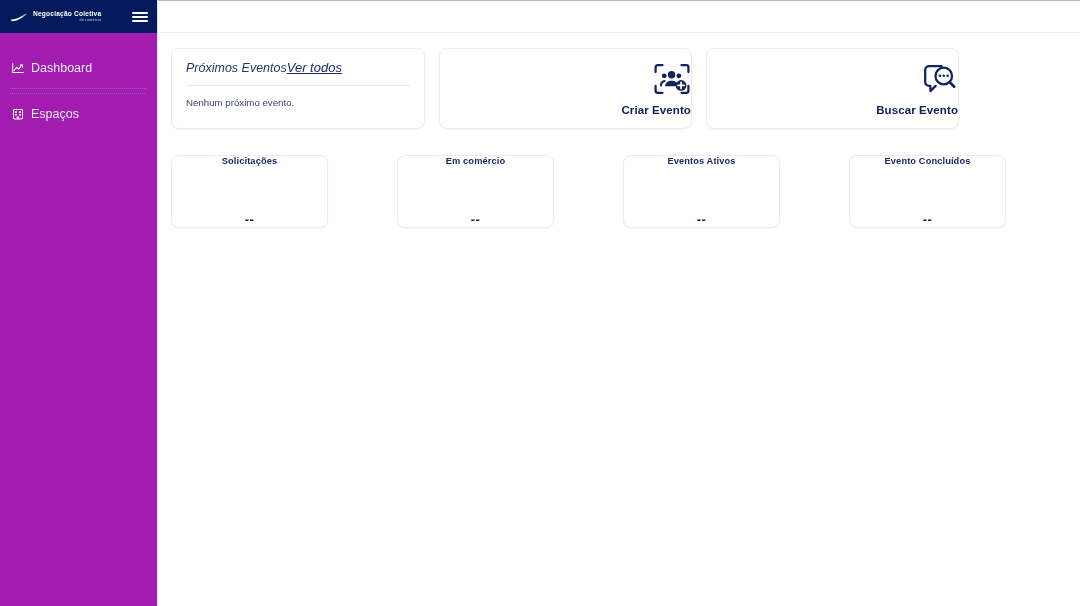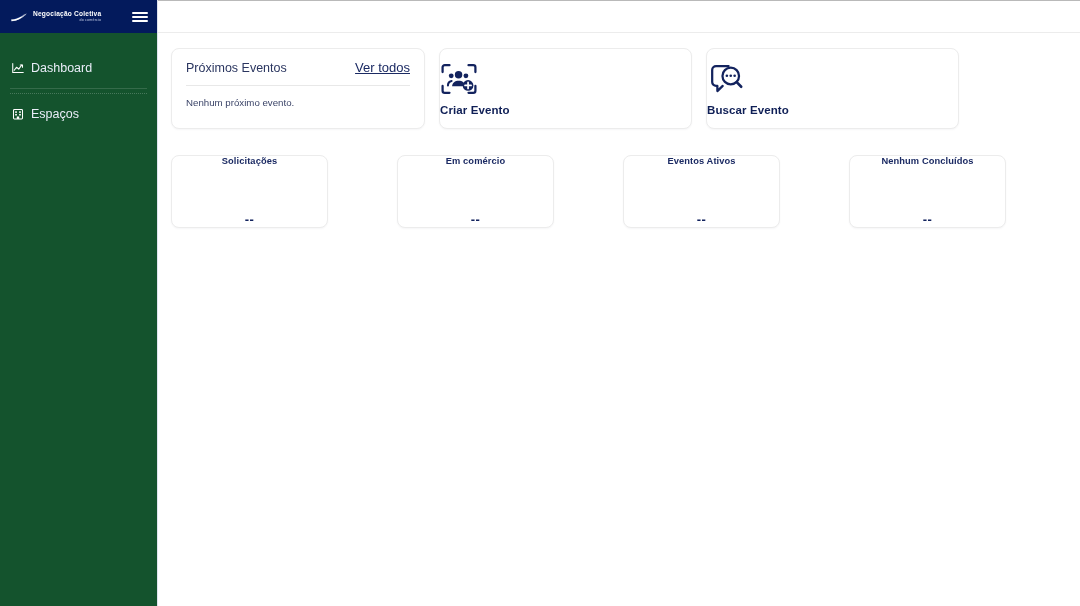--- a/index.html
+++ b/index.html
@@ -22,21 +22,21 @@
     width: 1080px;
     height: 606px;
     display: flex;
   }
 
   
   .sidebar {
     width: 157px;
     min-width: 157px;
     height: 606px;
-    background: #14532d;
+    background: #a21caf;
     display: flex;
     flex-direction: column;
     position: relative;
     z-index: 5;
   }
 
   .sidebar-header {
     height: 33px;
     background: #031a5c;
     display: flex;
@@ -184,21 +184,21 @@
     width: 254px;
     height: 81px;
     padding: 11px 14px 0 14px;
     display: flex;
     flex-direction: column;
   }
 
   .upcoming-head {
     display: flex;
     align-items: baseline;
-    justify-content: space-between;
+    font-style: italic;
   }
 
   .upcoming-title {
     font-size: 12.5px;
     color: #2b3660;
     font-weight: normal;
   }
 
   .see-all {
     font-size: 13px;
@@ -218,21 +218,21 @@
     color: #3b4468;
     margin-top: 11px;
   }
 
   
   .card-action {
     width: 253px;
     height: 81px;
     display: flex;
     flex-direction: column;
-    align-items: flex-start;
+    align-items: flex-end;
     justify-content: center;
     gap: 8px;
     cursor: pointer;
   }
 
   .action-icon { width: 38px; height: 34px; display:block; }
 
   .action-label {
     font-size: 11.5px;
     font-weight: bold;
@@ -395,21 +395,21 @@
           <span class="stat-label">Em comércio</span>
           <span class="stat-value">--</span>
         </div>
 
         <div class="card card-stat">
           <span class="stat-label">Eventos Ativos</span>
           <span class="stat-value">--</span>
         </div>
 
         <div class="card card-stat">
-          <span class="stat-label">Nenhum Concluídos</span>
+          <span class="stat-label">Evento Concluídos</span>
           <span class="stat-value">--</span>
         </div>
 
       </div>
 
     </div>
   </section>
 
 </div>
 

